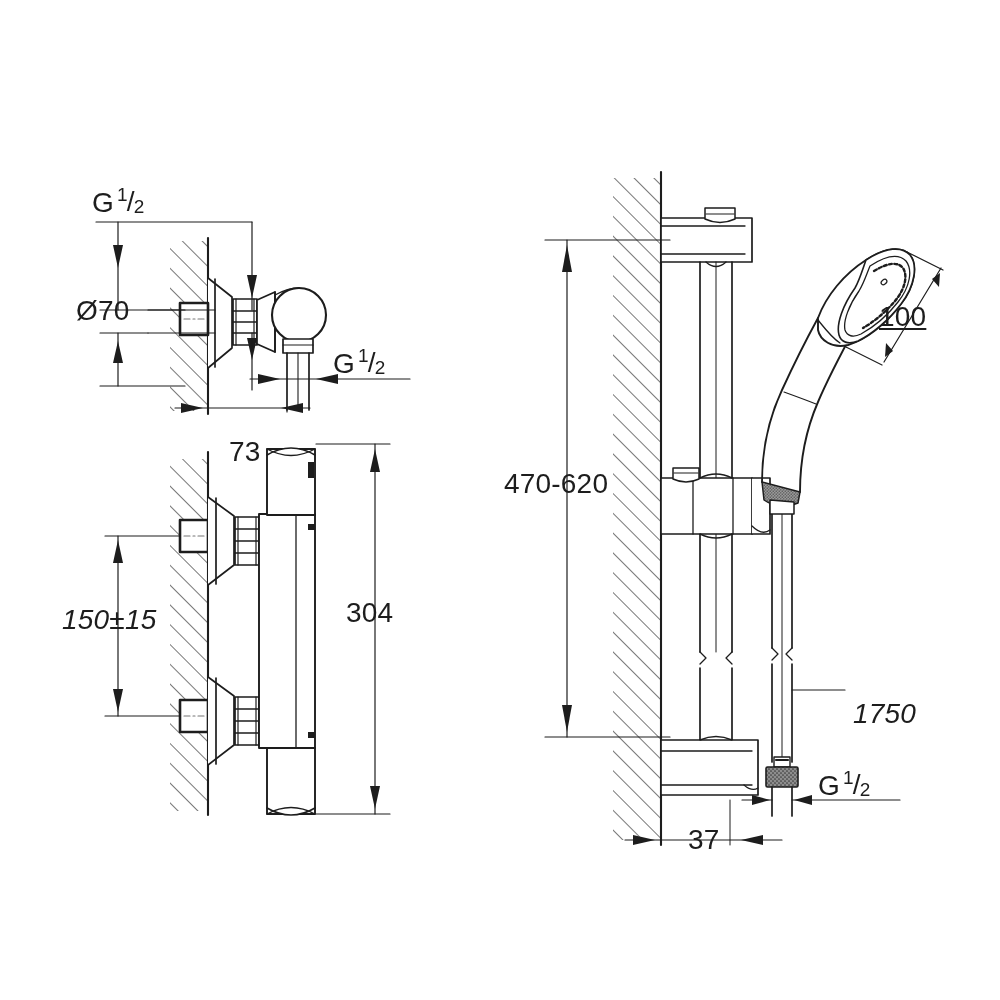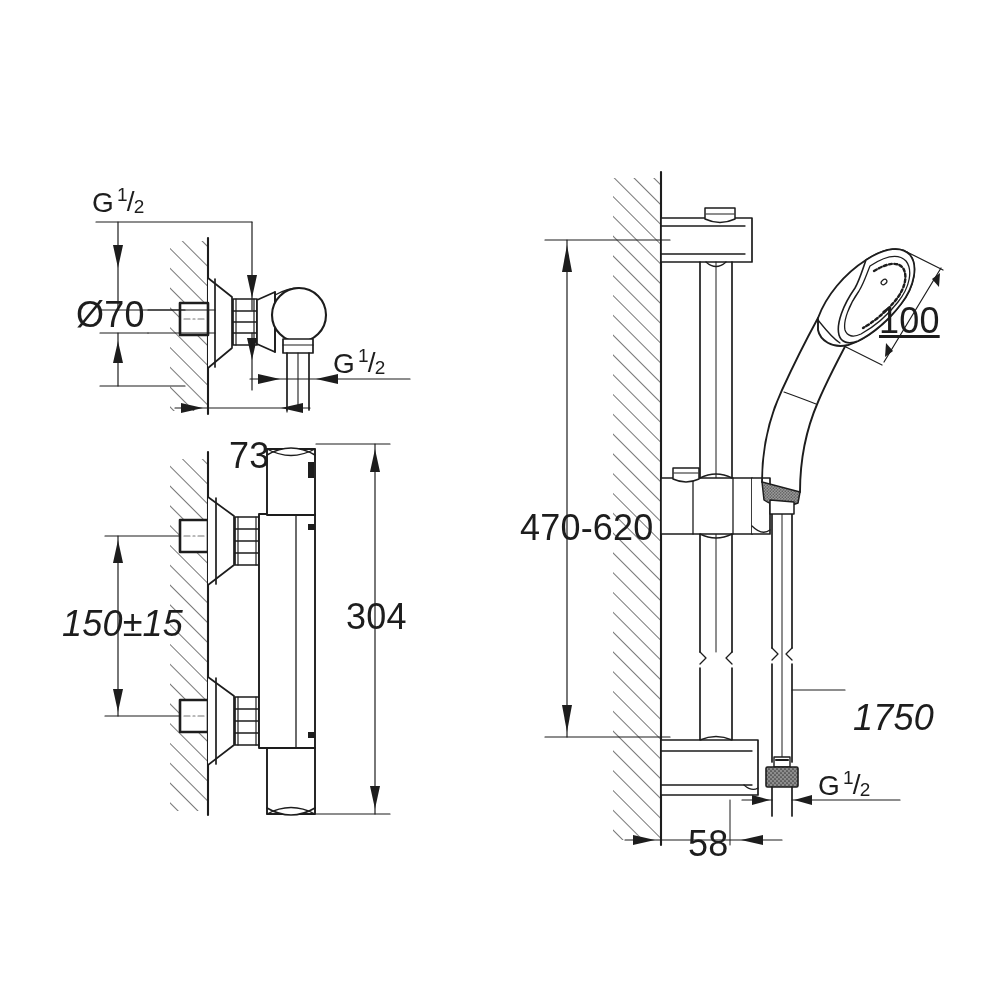--- a/index.html
+++ b/index.html
@@ -15,21 +15,21 @@
   
   .dimlabel{
     position:absolute;
     font-family:"Liberation Sans", sans-serif;
     color:#1d1d1d;
     white-space:nowrap;
     line-height:1;
     letter-spacing:0.2px;
     user-select:none;
   }
-  .sz28{font-size:36px;}
+  .sz28{font-size:28px;}
 
   
   .gfrac{display:inline-flex;align-items:flex-start;}
   .gfrac .gletter{font-size:28px;line-height:1;}
   .gfrac .fr{
     display:inline-flex;align-items:flex-start;
     margin-left:3px;font-size:28px;line-height:1;
   }
   .gfrac .num{font-size:19px;line-height:1;position:relative;top:-4px;}
   .gfrac .sl{font-size:28px;line-height:1;position:relative;top:-1px;margin:0 -1px;}
@@ -382,32 +382,32 @@
       </span>
     </span>
   </div>
 
   <div class="dimlabel sz28" style="left:229px; top:394px;margin-top:44px;">73</div>
 
   <div class="dimlabel sz28" style="left:62px; top:606px;font-style:italic;">150±15</div>
 
   <div class="dimlabel sz28" style="left:346px; top:599px;">304</div>
 
-  <div class="dimlabel sz28" style="left:520px; top:470px;margin-top:40px;">470-620</div>
+  <div class="dimlabel sz28" style="left:504px; top:470px;">470-620</div>
 
   <div class="dimlabel sz28" style="left:879px; top:303px;text-decoration:underline;">100</div>
 
   <div class="dimlabel sz28" style="left:853px; top:700px;font-style:italic;">1750</div>
 
   <div class="dimlabel" style="left:818px; top:772px;">
     <span class="gfrac">
       <span class="gletter">G</span>
       <span class="fr">
         <span class="num">1</span>
         <span class="sl">/</span>
         <span class="den">2</span>
       </span>
     </span>
   </div>
 
-  <div class="dimlabel sz28" style="left:688px; top:826px;">58</div>
+  <div class="dimlabel sz28" style="left:688px; top:826px;">37</div>
 
 </div>
 
 </body></html>

